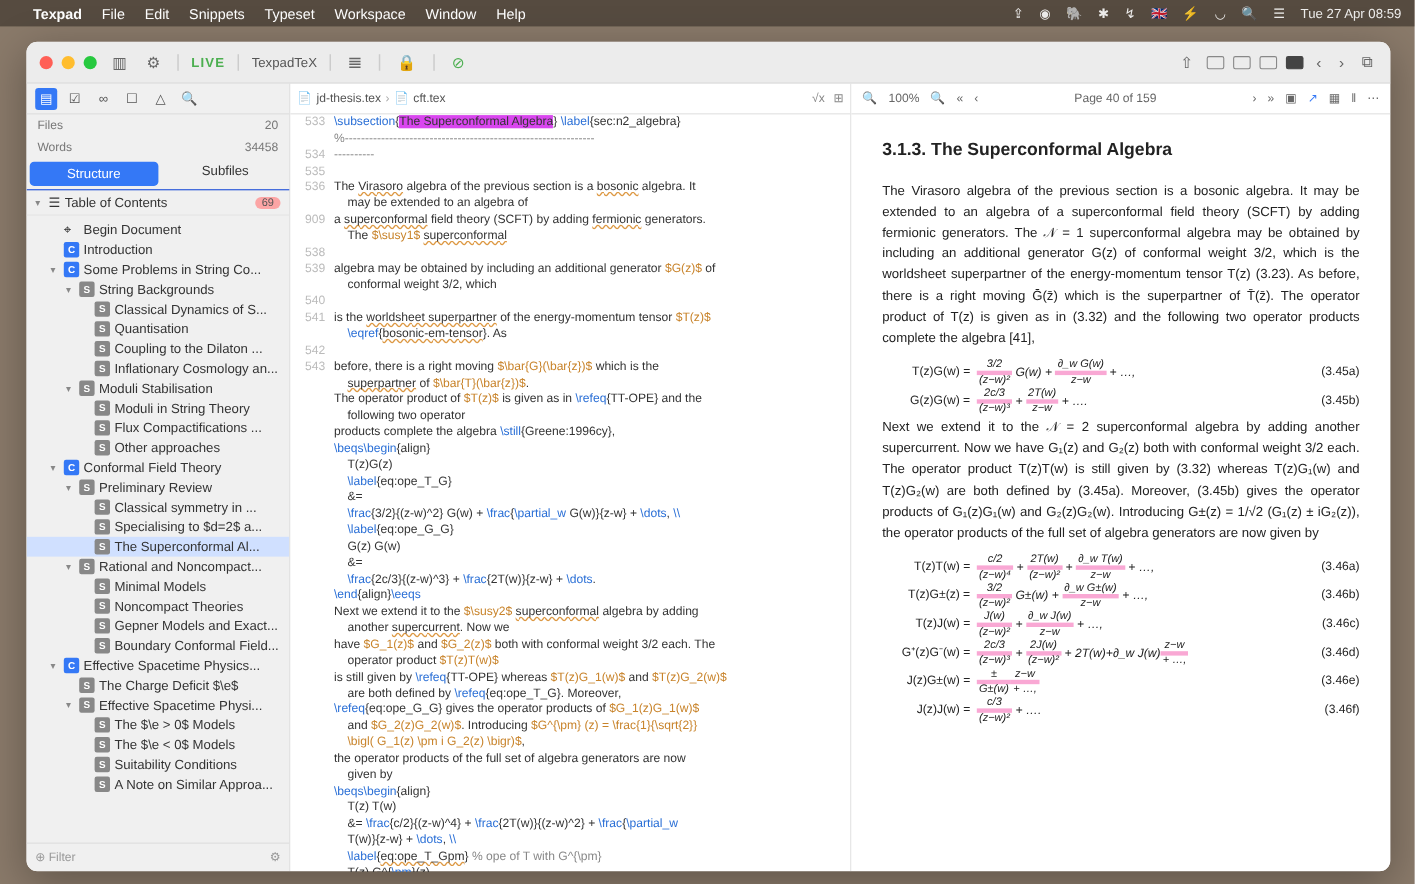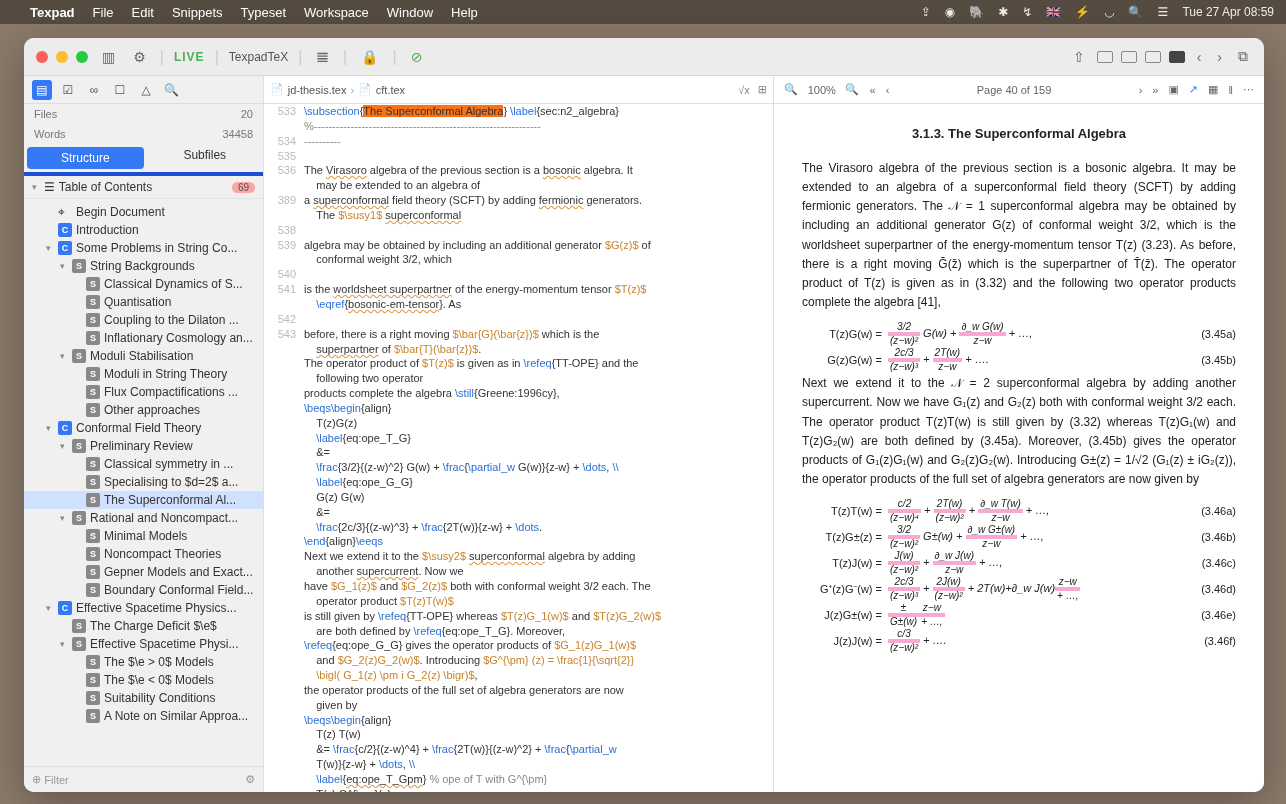--- a/index.html
+++ b/index.html
@@ -19,21 +19,21 @@
 .tb-text { color:#555; font-size:12px; }
 .tb-right { margin-left:auto; display:flex; gap:8px; align-items:center; }
 .tb-right .box { width:16px; height:12px; border:1.5px solid #888; border-radius:2px; }
 .tb-right .box.fill { background:#444; border-color:#444; }
 .body { flex:1; display:flex; overflow:hidden; }
 .sidebar { width:240px; background:#f0f0f0; border-right:1px solid #ddd; display:flex; flex-direction:column; font-size:12px; color:#333; }
 .sb-tools { height:28px; display:flex; align-items:center; gap:6px; padding:0 8px; border-bottom:1px solid #ddd; }
 .sb-tools .tool { width:20px; height:20px; display:flex; align-items:center; justify-content:center; border-radius:3px; font-size:12px; color:#555;}
 .sb-tools .tool.active { background:#3478f6; color:#fff; }
 .sb-stats { padding:4px 10px; font-size:11px; color:#777; display:flex; justify-content:space-between; }
-.sb-tabs { display:flex; border-bottom:4px solid #1d4ed8; }
+.sb-tabs { display:flex; border-bottom:1px solid #1d4ed8; }
 .sb-tab { flex:1; text-align:center; padding:4px; font-size:12px; cursor:pointer; }
 .sb-tab.active { background:#3478f6; color:#fff; border-radius:4px; margin:3px;}
 .sb-tree { flex:1; overflow-y:auto; padding:4px 0;}
 .tree-item { display:flex; align-items:center; padding:2px 8px; font-size:12px; color:#333; white-space:nowrap; overflow:hidden; text-overflow:ellipsis; cursor:pointer;}
 .tree-item.sel { background:#d0e0ff; }
 .tree-chev { width:12px; color:#888; font-size:9px; }
 .tree-badge { display:inline-flex; width:14px; height:14px; font-size:9px; align-items:center; justify-content:center; border-radius:2px; margin-right:4px; color:#fff; font-weight:600;}
 .bg-c{background:#3478f6;} .bg-s{background:#888;}
 .tree-toc{display:flex;align-items:center;padding:4px 8px;font-size:12px;border-bottom:1px solid #e4e4e4;}
 .tree-count{margin-left:auto;background:#fca5a5;border-radius:8px;padding:0 6px;font-size:10px;color:#555;}
@@ -42,26 +42,26 @@
 .editor { flex:1; display:flex; flex-direction:column; background:#fff; border-right:1px solid #ddd;}
 .ed-tabs { height:28px; display:flex; align-items:center; border-bottom:1px solid #e0e0e0; font-size:11px; color:#555; padding:0 6px;}
 .ed-crumb{display:flex;align-items:center;gap:4px;}
 .ed-crumb .sep{color:#aaa;}
 .ed-right{margin-left:auto;display:flex;gap:8px;align-items:center;color:#888;}
 .ed-body { flex:1; overflow:auto; font-family:Menlo,Monaco,monospace; font-size:11px; line-height:1.35; }
 .ed-line { display:flex; }
 .ed-gutter { width:40px; text-align:right; padding-right:8px; color:#bbb; user-select:none; flex-shrink:0;}
 .ed-code { white-space:pre-wrap; flex:1; padding-right:10px; color:#333;}
 .tk-cmd{color:#2a6fd6;} .tk-com{color:#888;} .tk-math{color:#c8832a;} .tk-wavy{text-decoration:wavy underline #d94; text-decoration-skip-ink:none;}
-.tk-hl{background:#f97316;}
+.tk-hl{background:#d946ef;}
 .preview { width:490px; background:#fff; display:flex; flex-direction:column;}
 .pv-tools{height:28px;display:flex;align-items:center;padding:0 10px;border-bottom:1px solid #e0e0e0;font-size:11px;color:#666;gap:10px;}
 .pv-tools .mid{margin:0 auto;}
 .pv-body { flex:1; overflow:auto; padding:20px 28px; font-family:"Times New Roman",serif; font-size:12px; color:#222; line-height:1.6;}
-.pv-body h4{font-size:13px;font-weight:700;margin-bottom:14px;text-align:center;}
+.pv-body h4{font-size:16px;font-weight:700;margin-bottom:14px;}
 .pv-body p{text-align:justify;margin-bottom:10px;}
 .eq-row{display:flex;align-items:center;margin:2px 0;}
 .eq-lhs{width:80px;text-align:right;font-size:11px;}
 .eq-rhs{flex:1;padding-left:6px;font-style:italic;font-size:11px;}
 .eq-num{width:50px;text-align:right;font-size:11px;}
 .frac{display:inline-block;text-align:center;vertical-align:middle;font-size:10px;line-height:1.0;}
 .frac .n{border-bottom:4px solid #f9a8d4;padding:0 2px;}
 .frac .d{padding:0 2px;}
 </style>
 </head>
@@ -329,21 +329,21 @@
           <div class="ed-line">
             <div class="ed-gutter">535</div>
             <div class="ed-code"></div>
           </div>
           <div class="ed-line">
             <div class="ed-gutter">536</div>
             <div class="ed-code">The <span class="tk-wavy">Virasoro</span> algebra of the previous section is a <span class="tk-wavy">bosonic</span> algebra. It
     may be extended to an algebra of</div>
           </div>
           <div class="ed-line">
-            <div class="ed-gutter">389</div>
+            <div class="ed-gutter">909</div>
             <div class="ed-code">a <span class="tk-wavy">superconformal</span> field theory (SCFT) by adding <span class="tk-wavy">fermionic</span> generators.
     The <span class="tk-math">$\susy1$</span> <span class="tk-wavy">superconformal</span></div>
           </div>
           <div class="ed-line">
             <div class="ed-gutter">538</div>
             <div class="ed-code"></div>
           </div>
           <div class="ed-line">
             <div class="ed-gutter">539</div>
             <div class="ed-code">algebra may be obtained by including an additional generator <span class="tk-math">$G(z)$</span> of

